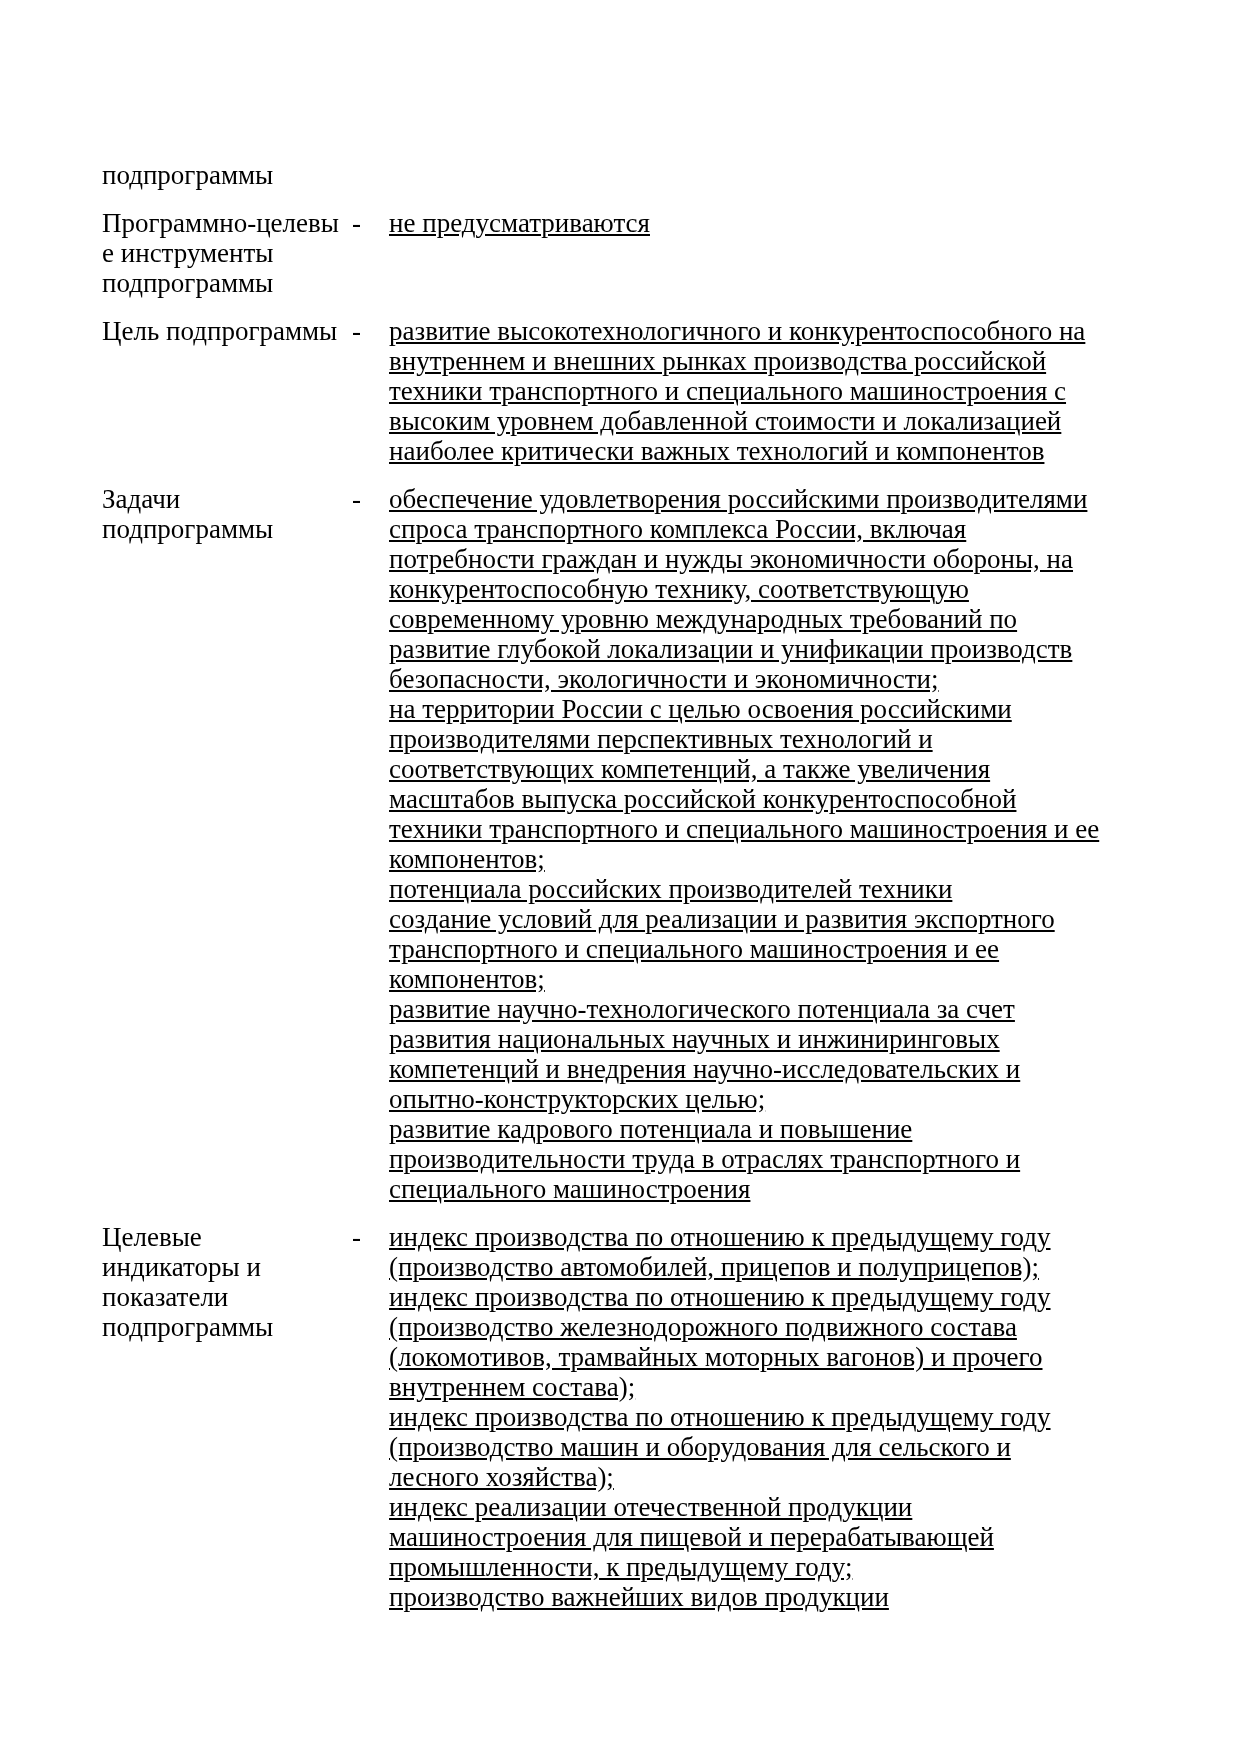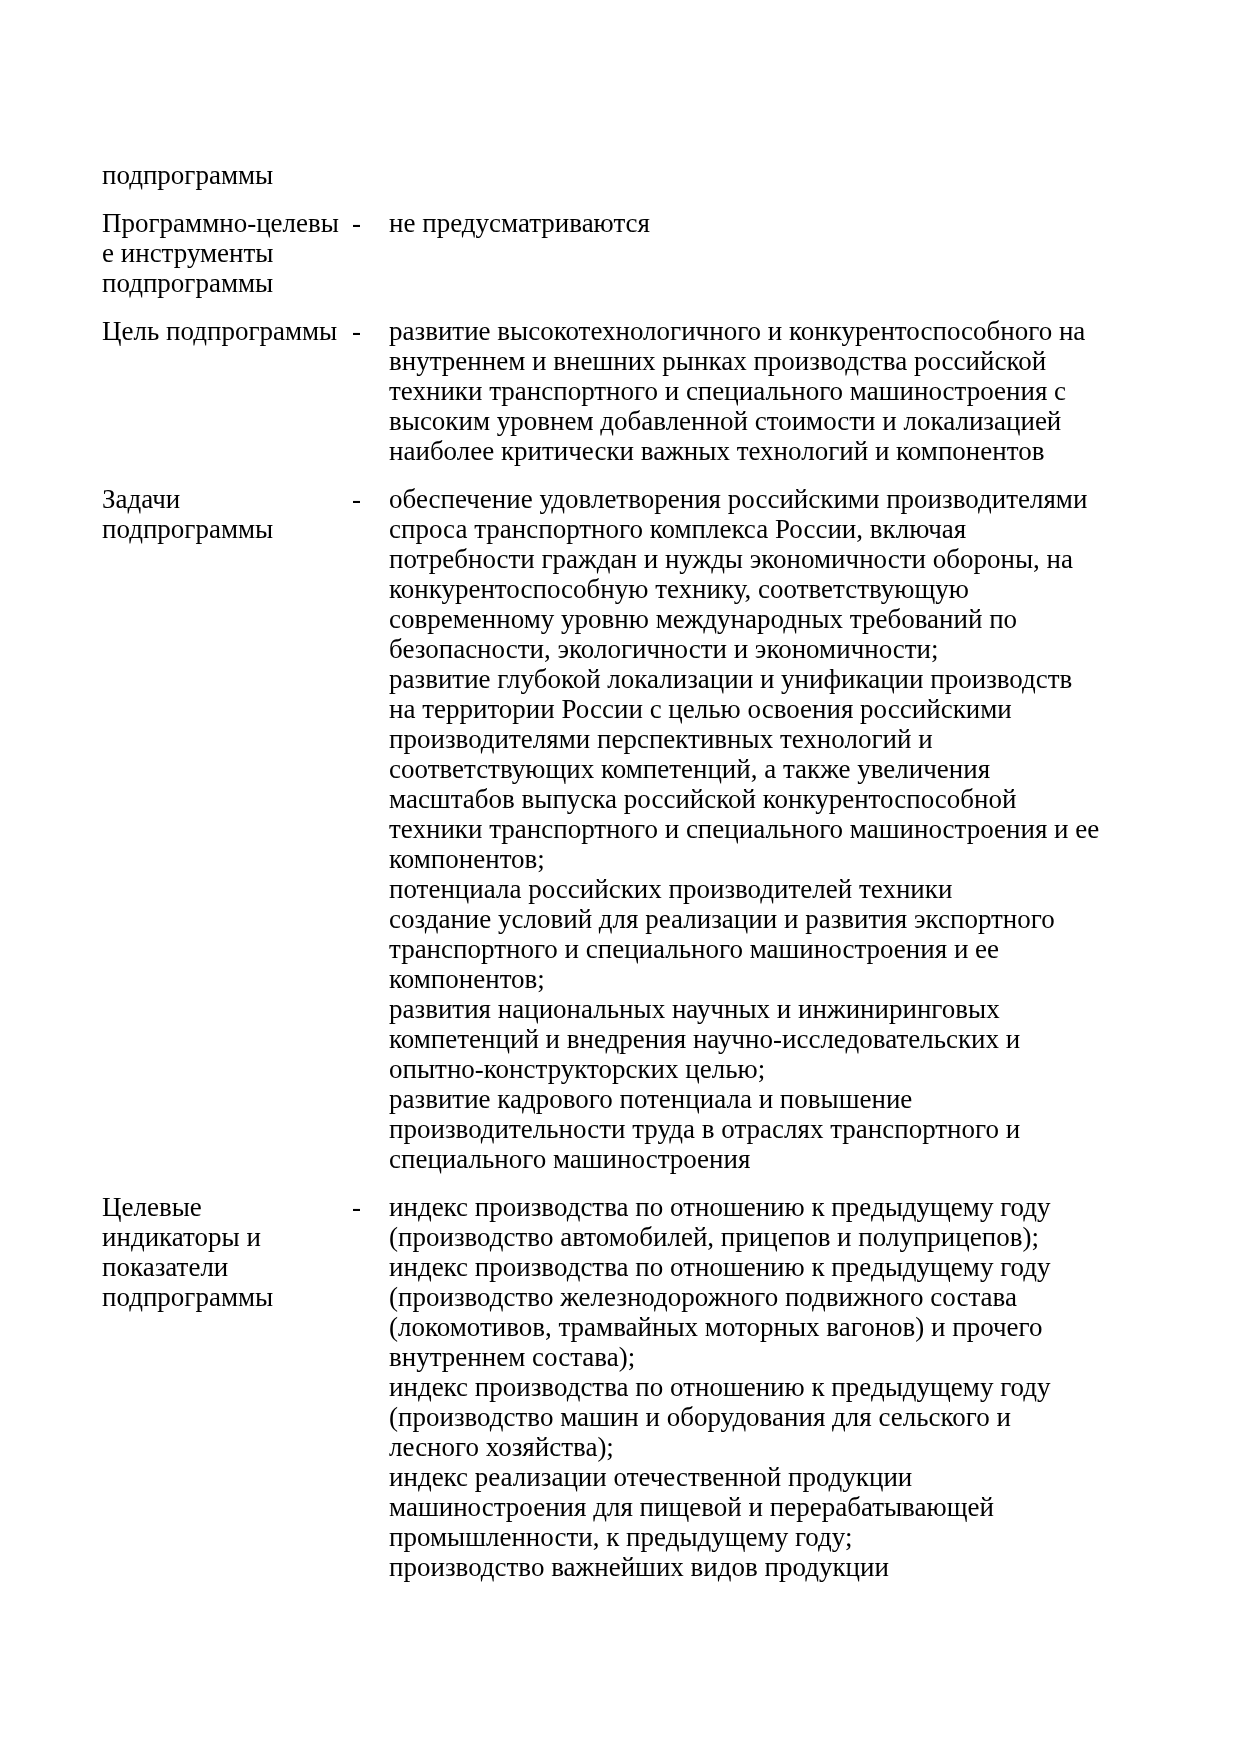--- a/index.html
+++ b/index.html
@@ -30,20 +30,21 @@
     width: 250px;
     flex: 0 0 250px;
   }
   .col-dash {
     width: 37px;
     flex: 0 0 37px;
   }
   .col-body {
     flex: 1 1 auto;
     min-width: 0;
+    text-decoration: underline;
   }
   .text-line {
     white-space: pre;
     line-height: 30px;
   }
   .dash-line {
     white-space: pre;
     line-height: 30px;
   }
 </style>
@@ -94,32 +95,33 @@
         </div>
         <div class="col-dash">
           <div class="dash-line">-</div>
         </div>
         <div class="col-body">
           <div class="text-line">обеспечение удовлетворения российскими производителями</div>
           <div class="text-line">спроса транспортного комплекса России, включая</div>
           <div class="text-line">потребности граждан и нужды экономичности обороны, на</div>
           <div class="text-line">конкурентоспособную технику, соответствующую</div>
           <div class="text-line">современному уровню международных требований по</div>
+          <div class="text-line">развитие глубокой локализации и унификации производств</div>
           <div class="text-line">безопасности, экологичности и экономичности;</div>
-          <div class="text-line">развитие глубокой локализации и унификации производств</div>
           <div class="text-line">на территории России с целью освоения российскими</div>
           <div class="text-line">производителями перспективных технологий и</div>
           <div class="text-line">соответствующих компетенций, а также увеличения</div>
           <div class="text-line">масштабов выпуска российской конкурентоспособной</div>
           <div class="text-line">техники транспортного и специального машиностроения и ее</div>
           <div class="text-line">компонентов;</div>
           <div class="text-line">потенциала российских производителей техники</div>
           <div class="text-line">создание условий для реализации и развития экспортного</div>
           <div class="text-line">транспортного и специального машиностроения и ее</div>
           <div class="text-line">компонентов;</div>
+          <div class="text-line">развитие научно-технологического потенциала за счет</div>
           <div class="text-line">развития национальных научных и инжиниринговых</div>
           <div class="text-line">компетенций и внедрения научно-исследовательских и</div>
           <div class="text-line">опытно-конструкторских целью;</div>
           <div class="text-line">развитие кадрового потенциала и повышение</div>
           <div class="text-line">производительности труда в отраслях транспортного и</div>
           <div class="text-line">специального машиностроения</div>
         </div>
       </div>
       <div class="doc-row">
         <div class="col-label">

